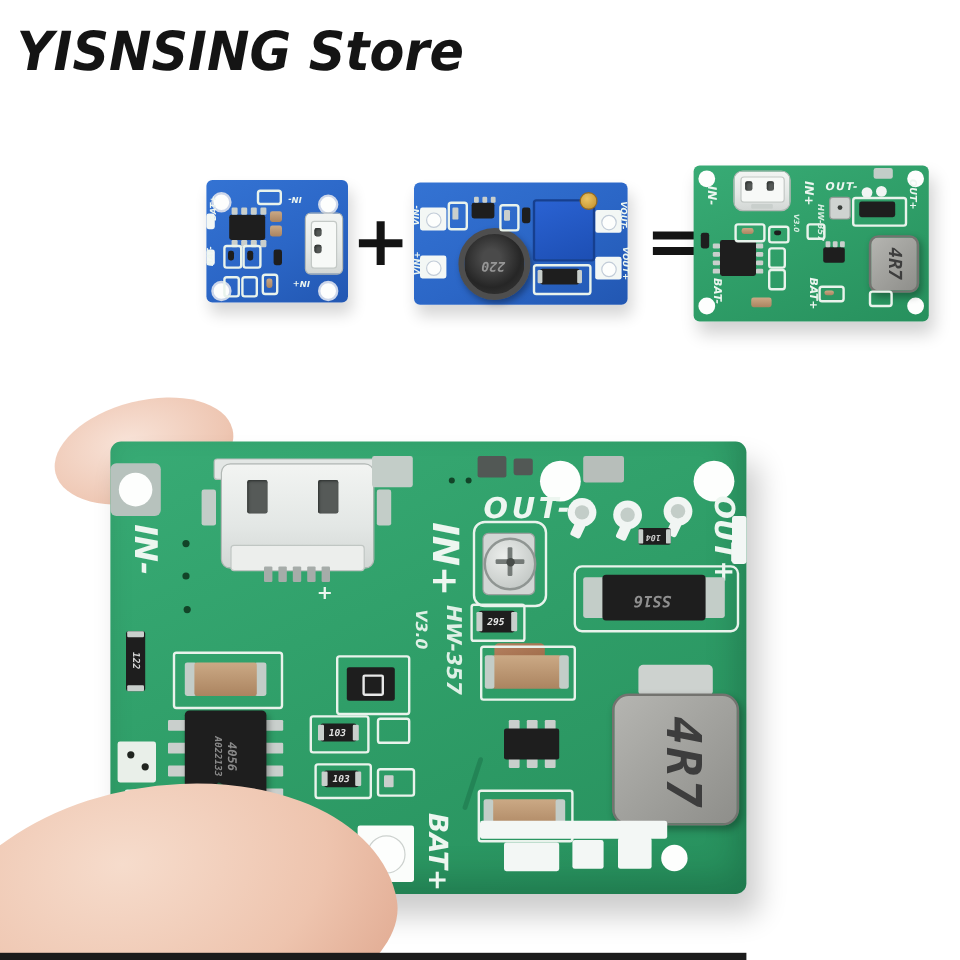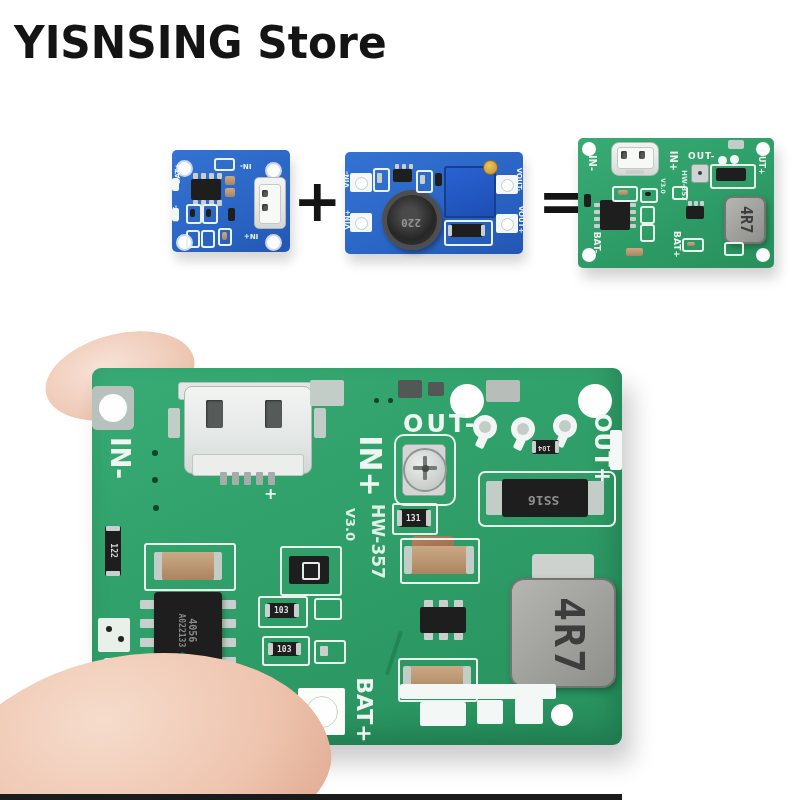--- a/index.html
+++ b/index.html
@@ -1,17 +1,17 @@
 <!DOCTYPE html>
 <html><head>
 <meta charset="utf-8">
 <style>
   html,body{margin:0;padding:0;background:#fff;}
   .canvas{position:relative;width:800px;height:800px;background:#ffffff;overflow:hidden;
-          font-family:"Liberation Sans",sans-serif;}
+          font-family:"Liberation Sans",sans-serif;font-style:italic;}
   .wm{position:absolute;left:14px;top:16px;font-size:45px;font-weight:900;color:#141414;
       font-family:"DejaVu Sans","Liberation Sans",sans-serif;transform:scaleX(.94);transform-origin:left top;
       letter-spacing:0px;white-space:nowrap;}
   .op{position:absolute;font-size:58px;font-weight:900;color:#141414;
       font-family:"DejaVu Sans",sans-serif;line-height:1;}
   .pcb{position:absolute;border-radius:5px;}
   .blue{background:linear-gradient(150deg,#3473d3 0%,#2b66c6 55%,#2257b2 100%);
         box-shadow:3px 9px 12px rgba(0,0,0,.16);}
   .green{background:linear-gradient(155deg,#38ab75 0%,#2f9e68 50%,#27905d 100%);
         box-shadow:4px 10px 14px rgba(0,0,0,.18);}
@@ -291,21 +291,21 @@
       <div class="spad" style="left:106px;top:8px;width:18px;height:34px;"></div>
       <div class="dark" style="left:22px;top:6px;width:86px;height:38px;border-radius:3px;">
         <div class="marktxt r180" style="left:26px;top:13px;font-size:13px;color:#8f8f8f;">SS16</div>
       </div>
     </div>
 
     <div class="olb" style="left:300px;top:135px;width:42px;height:28px;">
       <div class="dark" style="left:5px;top:4px;width:30px;height:18px;"></div>
       <div class="lead" style="left:3px;top:5px;width:5px;height:16px;"></div>
       <div class="lead" style="left:32px;top:5px;width:5px;height:16px;"></div>
-      <div class="marktxt" style="left:12px;top:9px;font-size:8px;color:#e6e6e6;">131</div>
+      <div class="marktxt" style="left:12px;top:9px;font-size:8px;color:#e6e6e6;">295</div>
     </div>
 
     <div class="tanc" style="left:320px;top:168px;width:42px;height:30px;border-radius:4px;background:linear-gradient(160deg,#b5805f,#94613f);"></div>
 
     <div class="dark" style="left:13px;top:158px;width:16px;height:50px;">
       <div class="lead" style="left:1px;top:0px;width:14px;height:5px;"></div>
       <div class="lead" style="left:1px;top:45px;width:14px;height:5px;"></div>
       <div class="marktxt r90" style="left:1px;top:20px;font-size:8px;color:#d6d6d6;">122</div>
     </div>
 

